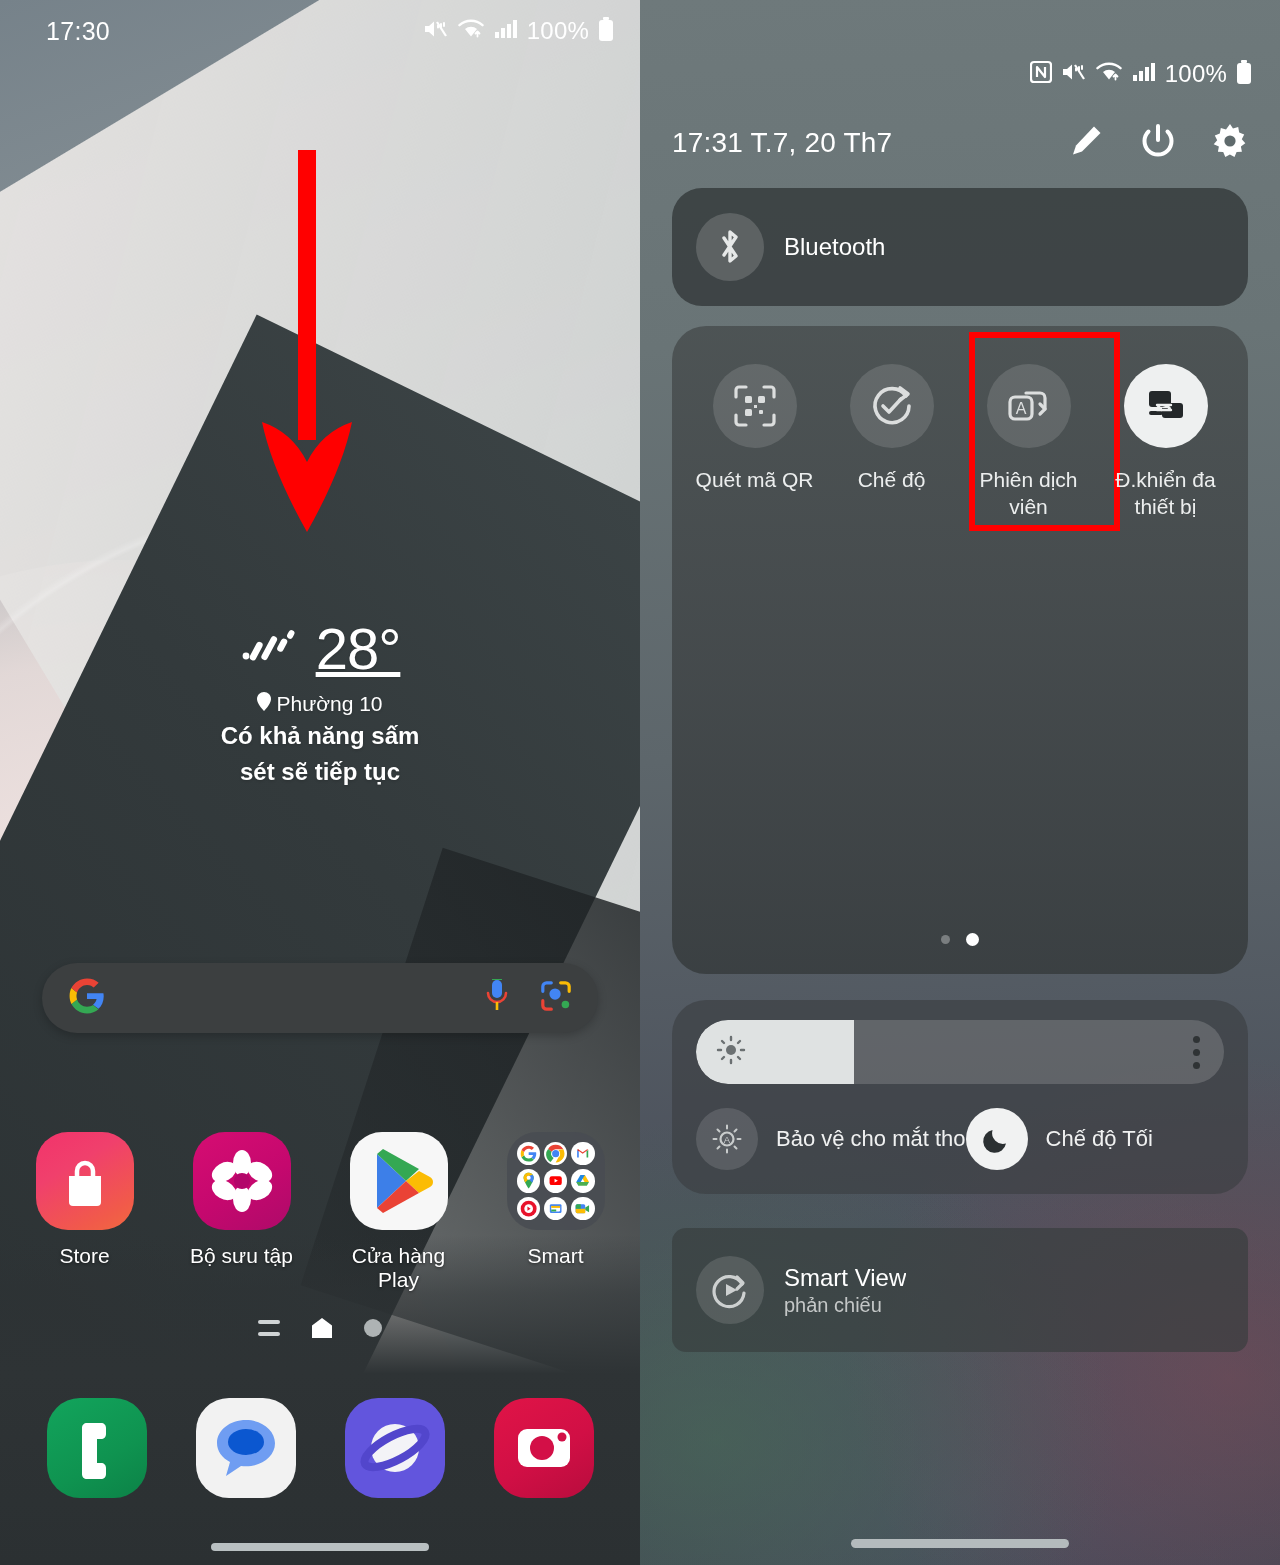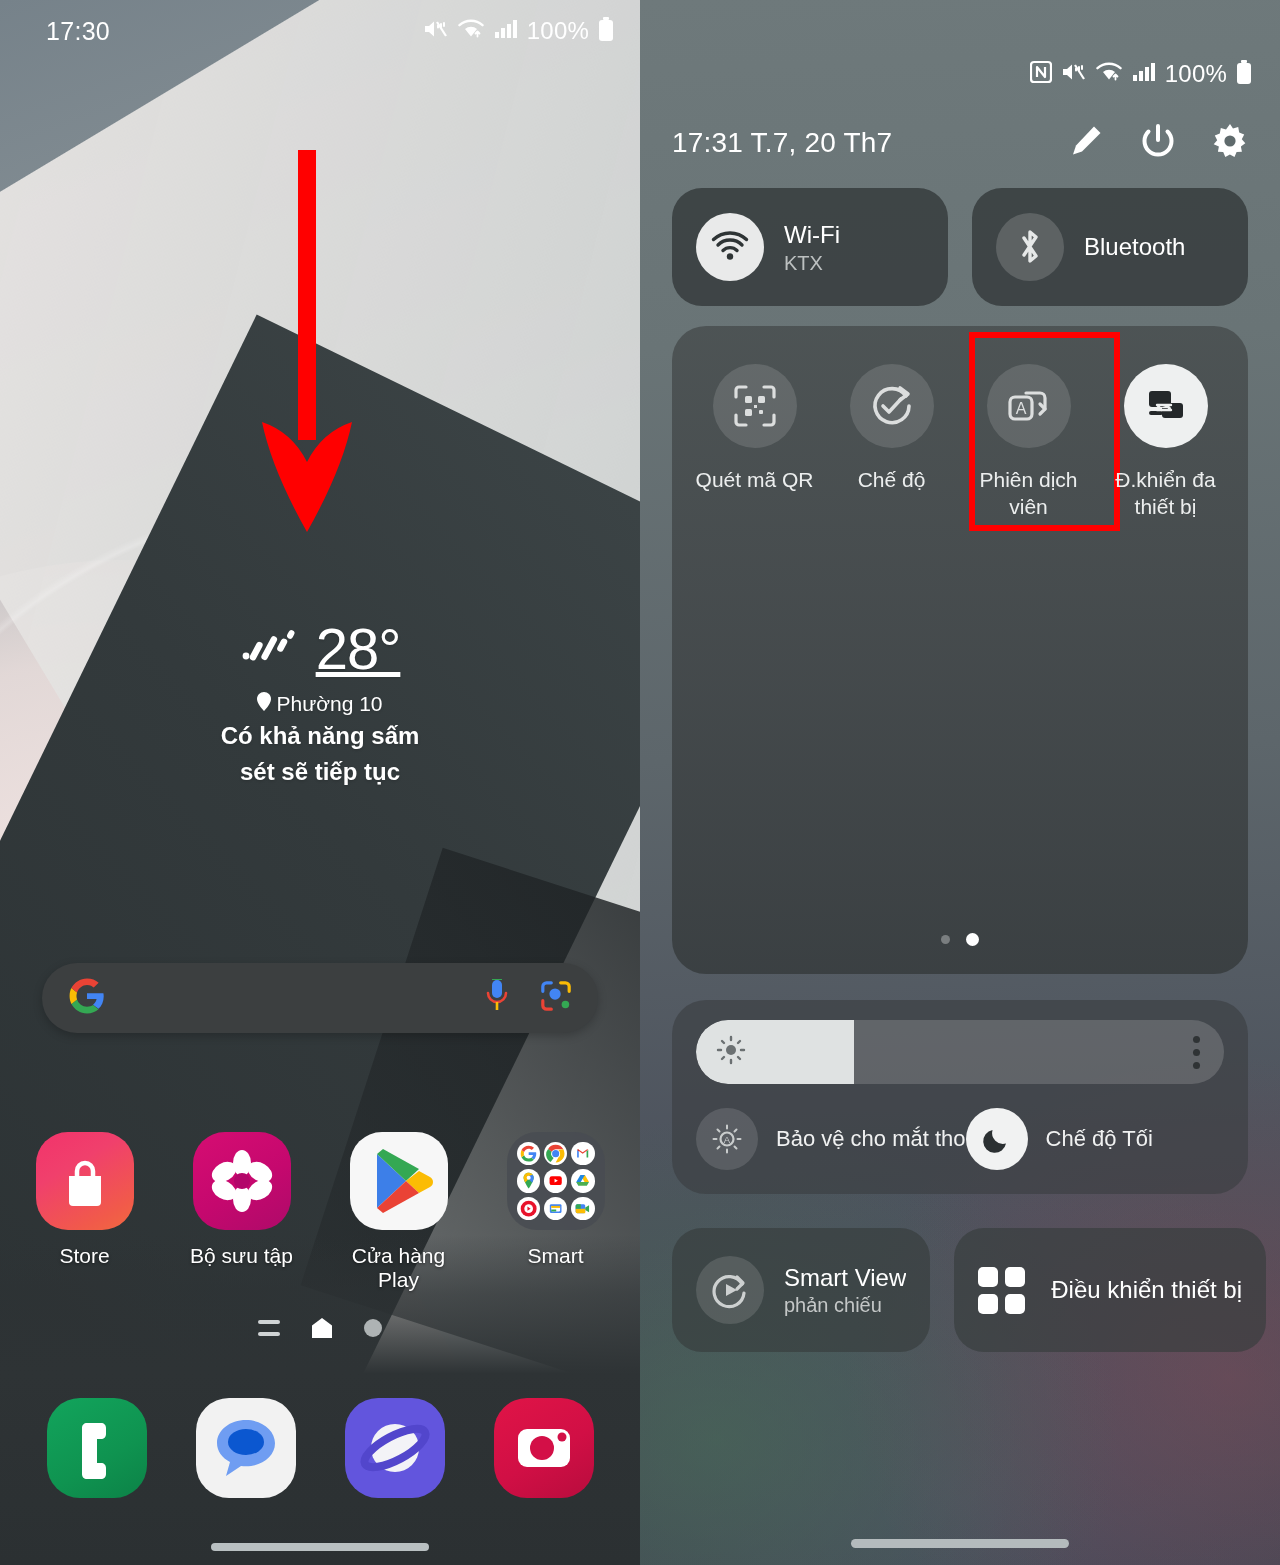--- a/index.html
+++ b/index.html
@@ -183,21 +183,21 @@
   .bright-dots { position:absolute; right:24px; display:flex; flex-direction:column; gap:6px; z-index:2; }
   .bright-dots i { width:7px; height:7px; border-radius:50%; background:#2f3335; display:block; }
   .bright-row { display:flex; margin-top:24px; }
   .bright-item { flex:1; display:flex; align-items:center; gap:18px; }
   .bi-circle { width:62px; height:62px; border-radius:50%; display:flex; align-items:center; justify-content:center; flex:0 0 auto; }
   .bi-circle.off { background:rgba(255,255,255,.13); }
   .bi-circle.on { background:#f1f2f2; }
   .bi-label { color:#f0f1f1; font-size:22px; white-space:nowrap; overflow:hidden; }
 
   .bottom-row { position:absolute; left:32px; right:32px; top:1228px; display:flex; gap:24px; z-index:11; }
-  .bottom-tile { flex:1; height:124px; border-radius:30px; background:rgba(55,60,61,.66); display:flex; align-items:center; padding:0 24px; gap:20px; }
+  .bottom-tile { flex:1; height:124px; border-radius:14px; background:rgba(55,60,61,.66); display:flex; align-items:center; padding:0 24px; gap:20px; }
   .bt-circle { width:68px; height:68px; border-radius:50%; background:rgba(255,255,255,.13); display:flex; align-items:center; justify-content:center; flex:0 0 auto; }
   .bt-texts { display:flex; flex-direction:column; overflow:hidden; }
   .bt-title { color:#fff; font-size:24px; white-space:nowrap; }
   .bt-sub { color:#c4c7c7; font-size:20px; margin-top:2px; white-space:nowrap; }
   .bt-single { color:#fff; font-size:24px; white-space:nowrap; }
   .bt-grid { display:grid; grid-template-columns:repeat(2,20px); grid-template-rows:repeat(2,20px); gap:7px; flex:0 0 auto; }
   .bt-grid i { background:#fff; border-radius:5px; display:block; }
 
   .gesture-bar-right {
     position:absolute; left:50%; transform:translateX(-50%); bottom:17px;
@@ -525,34 +525,20 @@
         <span>
           <svg width="36" height="36" viewBox="0 0 36 36">
             <path d="M18 1l3 4.4 5.2-1.3 1 5.3 5 2-2.4 4.8 3.5 4.1-4.4 3.1 1 5.3-5.3.4-2.1 5-4.6-2.7-4.6 2.7-2.1-5-5.3-.4 1-5.3L1.7 21.3l3.5-4.1L2.8 12.4l5-2 1-5.3L14 6.4z" fill="#fff"></path>
             <circle cx="18" cy="18" r="5.6" fill="#5f6a6c"></circle>
           </svg>
         </span>
       </div>
     </div>
 
     <div class="conn-row">
-      <div class="conn-tile">
-        <div class="conn-circle on">
-          <svg width="40" height="32" viewBox="0 0 40 32">
-            <circle cx="20" cy="25.5" r="3.2" fill="#2e3435"></circle>
-            <path d="M13 19.5a10 10 0 0 1 14 0" stroke="#2e3435" stroke-width="3.4" fill="none" stroke-linecap="round"></path>
-            <path d="M8 14a17 17 0 0 1 24 0" stroke="#2e3435" stroke-width="3.4" fill="none" stroke-linecap="round"></path>
-            <path d="M3.5 8.5a24 24 0 0 1 33 0" stroke="#2e3435" stroke-width="3.4" fill="none" stroke-linecap="round"></path>
-          </svg>
-        </div>
-        <div class="conn-texts">
-          <span class="conn-title">Wi-Fi</span>
-          <span class="conn-sub">KTX</span>
-        </div>
-      </div>
       <div class="conn-tile">
         <div class="conn-circle off">
           <svg width="28" height="40" viewBox="0 0 28 40">
             <path d="M8 11l12 18-6 5V5l6 5L8 28" stroke="#e6e8e8" stroke-width="3.4" fill="none" stroke-linejoin="round" stroke-linecap="round"></path>
           </svg>
         </div>
         <div class="conn-texts">
           <span class="conn-single">Bluetooth</span>
         </div>
       </div>
@@ -676,26 +662,17 @@
             <path d="M32 14A15 15 0 1 0 34 23" stroke="#cdd0d0" stroke-width="3.2" fill="none" stroke-linecap="round"></path>
             <path d="M27 7l6 6-6 6" stroke="#cdd0d0" stroke-width="3.2" fill="none" stroke-linejoin="round" stroke-linecap="round"></path>
             <path d="M16 14l11 6-11 6z" fill="#cdd0d0"></path>
           </svg>
         </span>
         <span class="bt-texts">
           <span class="bt-title">Smart View</span>
           <span class="bt-sub">phản chiếu</span>
         </span>
       </div>
-      <div class="bottom-tile" style="gap:26px;">
-        <span class="bt-grid">
-            <i></i>
-            <i></i>
-            <i></i>
-            <i></i>
-          </span>
-        <span class="bt-single">Điều khiển thiết bị</span>
-      </div>
     </div>
 
     <div class="gesture-bar-right"></div>
   </div>
 </div>
 
 </body></html>

